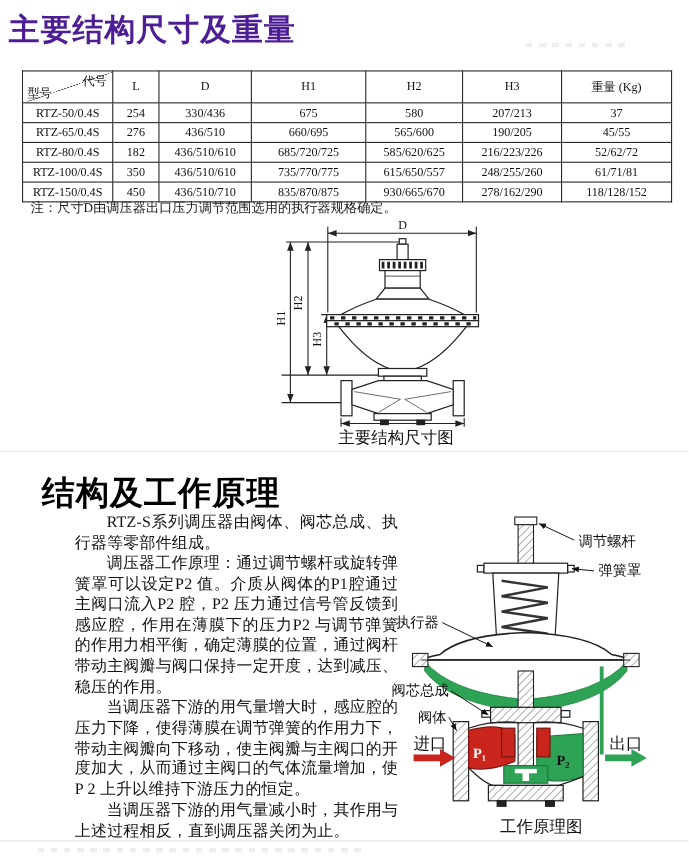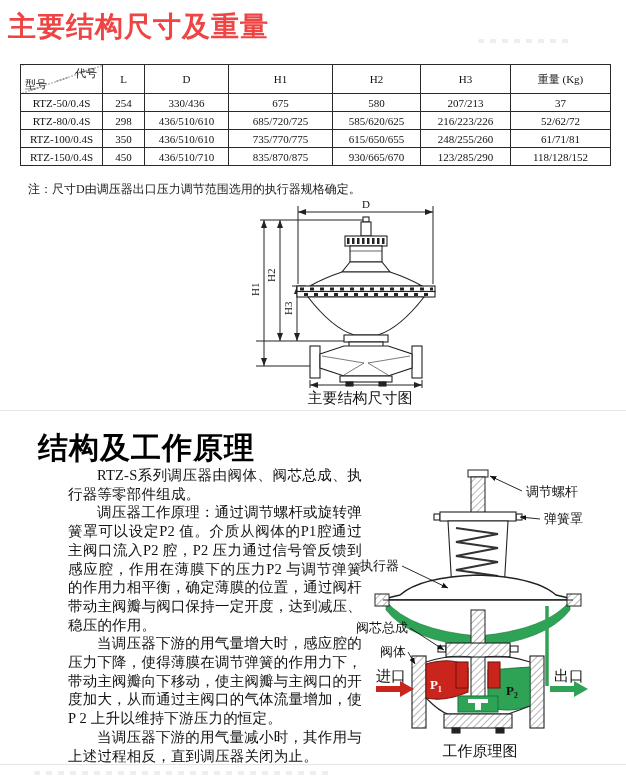--- a/index.html
+++ b/index.html
@@ -1,39 +1,39 @@
 <!DOCTYPE html>
 <html><head>
 <meta charset="utf-8">
 <style>
   html,body{margin:0;padding:0;background:#fff;}
   .page{position:relative;width:626px;height:780px;background:#fff;overflow:hidden;
         font-family:"Liberation Serif","DejaVu Serif",serif;color:#111;}
   .title1{position:absolute;left:8px;top:8px;margin:0;font-family:"Liberation Sans","DejaVu Sans",sans-serif;
-          font-weight:900;font-size:28px;letter-spacing:1px;color:#ef4444;}
+          font-weight:900;font-size:28px;letter-spacing:1px;color:#4c1d95;}
   .title2{position:absolute;left:24px;top:414px;margin:14px;font-family:"Liberation Sans","DejaVu Sans",sans-serif;
           font-weight:900;font-size:30px;letter-spacing:1px;color:#000;}
   table.dim{position:absolute;left:20px;top:64px;border-collapse:collapse;table-layout:fixed;width:590px;
             font-size:11px;color:#111;}
   table.dim th,table.dim td{border:1px solid #2a2a2a;text-align:center;padding:0;height:17px;
             font-weight:normal;white-space:nowrap;overflow:hidden;}
   table.dim tr.hdr th{height:28px;}
   table.dim{border:1.5px solid #222;}
   th.corner{position:relative;
     background:linear-gradient(to bottom right,#fff 49.55%,#3a3a3a 49.55%,#3a3a3a 50.45%,#fff 50.45%);}
   .c-top{position:absolute;top:1px;right:5px;font-size:11px;}
   .c-bottom{position:absolute;bottom:1px;left:4px;font-size:11px;}
   .note{position:absolute;left:28px;top:181px;font-size:12px;color:#1a1a1a;text-align:center;}
   .dimcap{position:absolute;left:275px;top:389px;width:170px;text-align:center;font-size:15px;z-index:3;}
   .divider{position:absolute;left:0;width:626px;border-top:1px solid #e6e6e6;}
   .bodytext{position:absolute;left:24px;top:466px;width:294px;font-size:14.5px;line-height:18.7px;
             text-align:justify;letter-spacing:0.2px;margin-left:44px;}
   .bodytext p{margin:0;text-indent:2em;}
   svg{position:absolute;z-index:1;}
-  .princap{position:absolute;left:400px;top:742px;width:160px;text-align:center;font-size:15px;z-index:3;}
+  .princap{position:absolute;left:412px;top:742px;width:160px;text-align:center;font-size:15px;z-index:3;}
   .artifact{position:absolute;background:repeating-linear-gradient(90deg,#d9d9d9 0 6px,#fff 6px 12px);
             opacity:.45;border-radius:2px;}
   .art-tr{left:478px;top:39px;width:96px;height:4px;}
   .art-bl{left:34px;top:771px;width:300px;height:4px;}
 </style>
 </head>
 <body>
 
 <div class="page">
 
@@ -66,44 +66,53 @@
     <tr>
       <td>RTZ-50/0.4S</td>
       <td>254</td>
       <td>330/436</td>
       <td>675</td>
       <td>580</td>
       <td>207/213</td>
       <td>37</td>
     </tr>
     <tr>
+      <td>RTZ-65/0.4S</td>
+      <td>276</td>
+      <td>436/510</td>
+      <td>660/695</td>
+      <td>565/600</td>
+      <td>190/205</td>
+      <td>45/55</td>
+    </tr>
+    <tr>
       <td>RTZ-80/0.4S</td>
-      <td>298</td>
+      <td>182</td>
       <td>436/510/610</td>
       <td>685/720/725</td>
       <td>585/620/625</td>
       <td>216/223/226</td>
       <td>52/62/72</td>
     </tr>
     <tr>
       <td>RTZ-100/0.4S</td>
       <td>350</td>
       <td>436/510/610</td>
       <td>735/770/775</td>
-      <td>615/650/655</td>
+      <td>615/650/557</td>
       <td>248/255/260</td>
       <td>61/71/81</td>
     </tr>
     <tr>
       <td>RTZ-150/0.4S</td>
       <td>450</td>
       <td>436/510/710</td>
       <td>835/870/875</td>
       <td>930/665/670</td>
-      <td>123/285/290</td>
+      <td>278/162/290</td>
       <td>118/128/152</td>
     </tr>
   </tbody>
     </table>
 
   <div class="note">注：尺寸D由调压器出口压力调节范围选用的执行器规格确定。</div>
 
   <svg style="left:250px;top:196px;" width="340" height="210" viewBox="0 0 340 210">
     <defs>
       <marker id="da" markerWidth="9" markerHeight="8" refX="8" refY="4" orient="auto-start-reverse">

